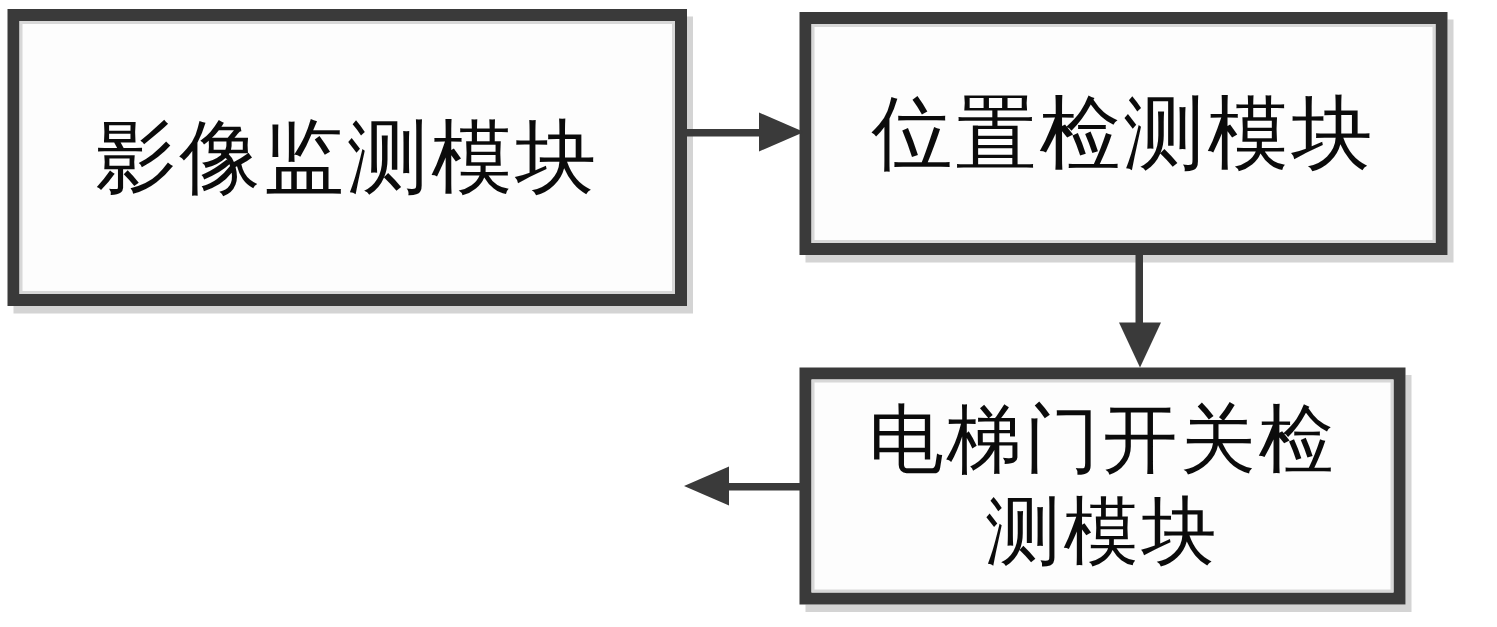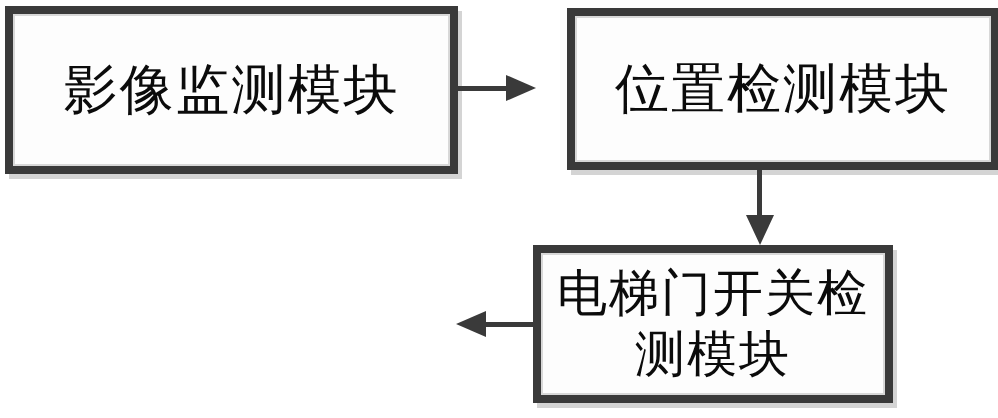--- a/index.html
+++ b/index.html
@@ -41,23 +41,23 @@
     z-index: 2;
     color: #0b0b0b;
     font-size: 54px;
     line-height: 1.12;
     letter-spacing: 2px;
     text-align: center;
     white-space: pre-line;
     font-weight: 400;
   }
 
-  #node-image-monitor   { left: 5px;   top: 6px;   width: 453px; height: 168px; }
-  #node-position-detect { left: 533px; top: 8px;   width: 432px; height: 162px; margin-left: 34px; }
-  #node-door-switch     { left: 533px; top: 245px; width: 360px; height: 158px; }
+  #node-image-monitor   { left: 5px;   top: 6px;   width: 453px; height: 198px; }
+  #node-position-detect { left: 533px; top: 8px;   width: 432px; height: 162px; }
+  #node-door-switch     { left: 533px; top: 245px; width: 404px; height: 158px; }
   #node-info-share      { left: 3px;   top: 238px; width: 455px; height: 160px; }
 
   #node-door-switch .node-label { font-size: 50px; line-height: 1.22; }
 
   
   .connector { position: absolute; }
 
   
   #edge-image-to-position { left: 456px; top: 84px; width: 80px; height: 9px; }
   #edge-image-to-position .line {

